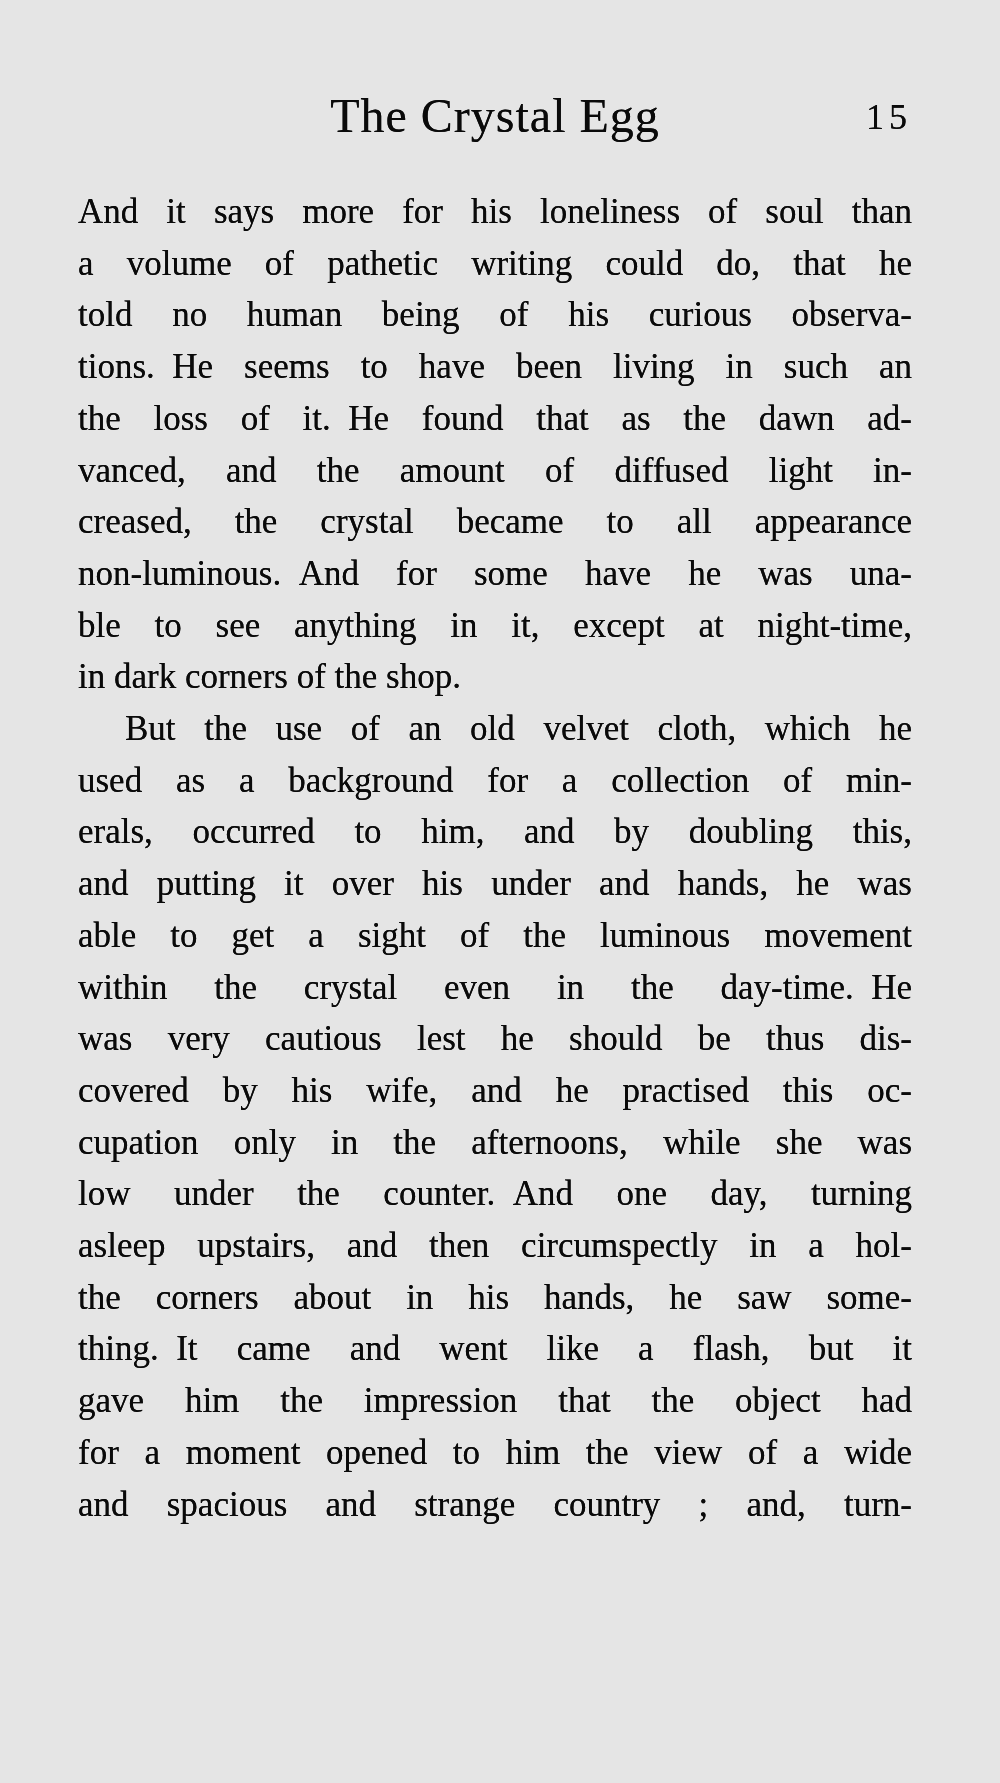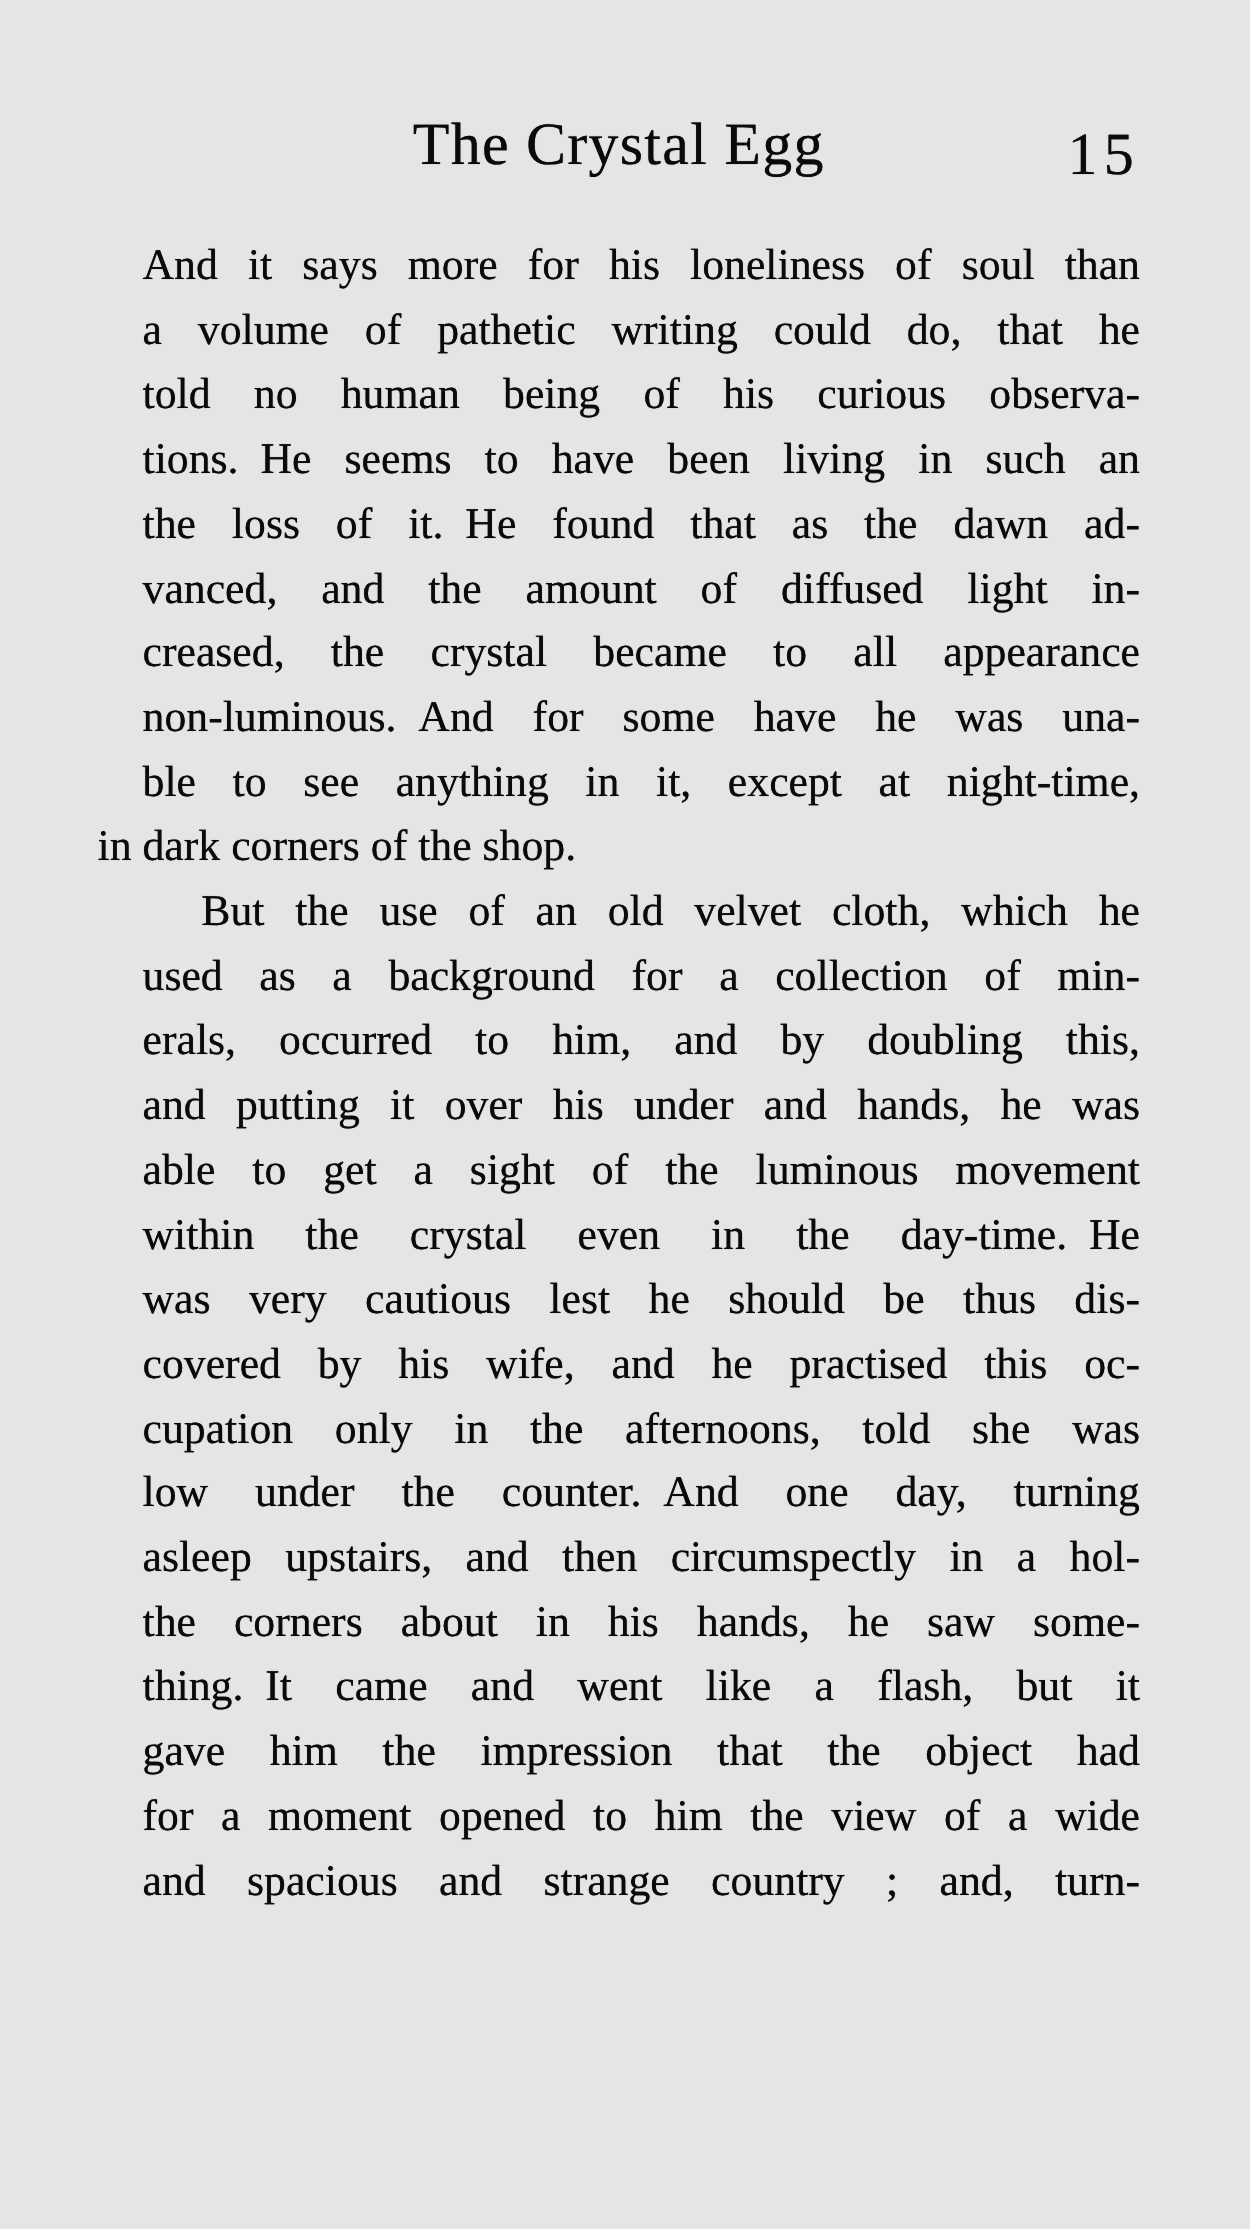--- a/index.html
+++ b/index.html
@@ -28,40 +28,39 @@
     text-align: center;
     font-size: 48px;
     line-height: 60px;
     letter-spacing: 1px;
     text-shadow: 0 0 0.6px rgba(0,0,0,0.85);
   }
   .pagenum {
     position: absolute;
     right: 0;
     top: 10px;
-    font-size: 48px;
+    font-size: 36px;
     letter-spacing: 5px;
     text-shadow: 0 0 0.6px rgba(0,0,0,0.85);
   }
   .textblock {
     position: absolute;
     left: 78px;
     top: 186px;
     width: 834px;
   }
   .line {
     font-size: 35px;
     line-height: 51.7px;
     text-align: left;
     text-shadow: 0 0 0.55px rgba(0,0,0,0.9);
   }
   .line.j {
     text-align: justify;
     text-align-last: justify;
-    margin-left: 36px;
   }
   .line.indent {
     padding-left: 47px;
   }
 </style>
 </head>
 <body>
 
 <div class="page">
   <div class="header">
@@ -80,21 +79,21 @@
       <div class="line j">ble to see anything in it, except at night-time,</div>
       <div class="line">in dark corners of the shop.</div>
       <div class="line j indent">But the use of an old velvet cloth, which he</div>
       <div class="line j">used as a background for a collection of min-</div>
       <div class="line j">erals, occurred to him, and by doubling this,</div>
       <div class="line j">and putting it over his under and hands, he was</div>
       <div class="line j">able to get a sight of the luminous movement</div>
       <div class="line j">within the crystal even in the day-time. He</div>
       <div class="line j">was very cautious lest he should be thus dis-</div>
       <div class="line j">covered by his wife, and he practised this oc-</div>
-      <div class="line j">cupation only in the afternoons, told she was</div>
+      <div class="line j">cupation only in the afternoons, while she was</div>
       <div class="line j">low under the counter. And one day, turning</div>
       <div class="line j">asleep upstairs, and then circumspectly in a hol-</div>
       <div class="line j">the corners about in his hands, he saw some-</div>
       <div class="line j">thing. It came and went like a flash, but it</div>
       <div class="line j">gave him the impression that the object had</div>
       <div class="line j">for a moment opened to him the view of a wide</div>
       <div class="line j">and spacious and strange country ; and, turn-</div>
     </div>
 </div>
 

